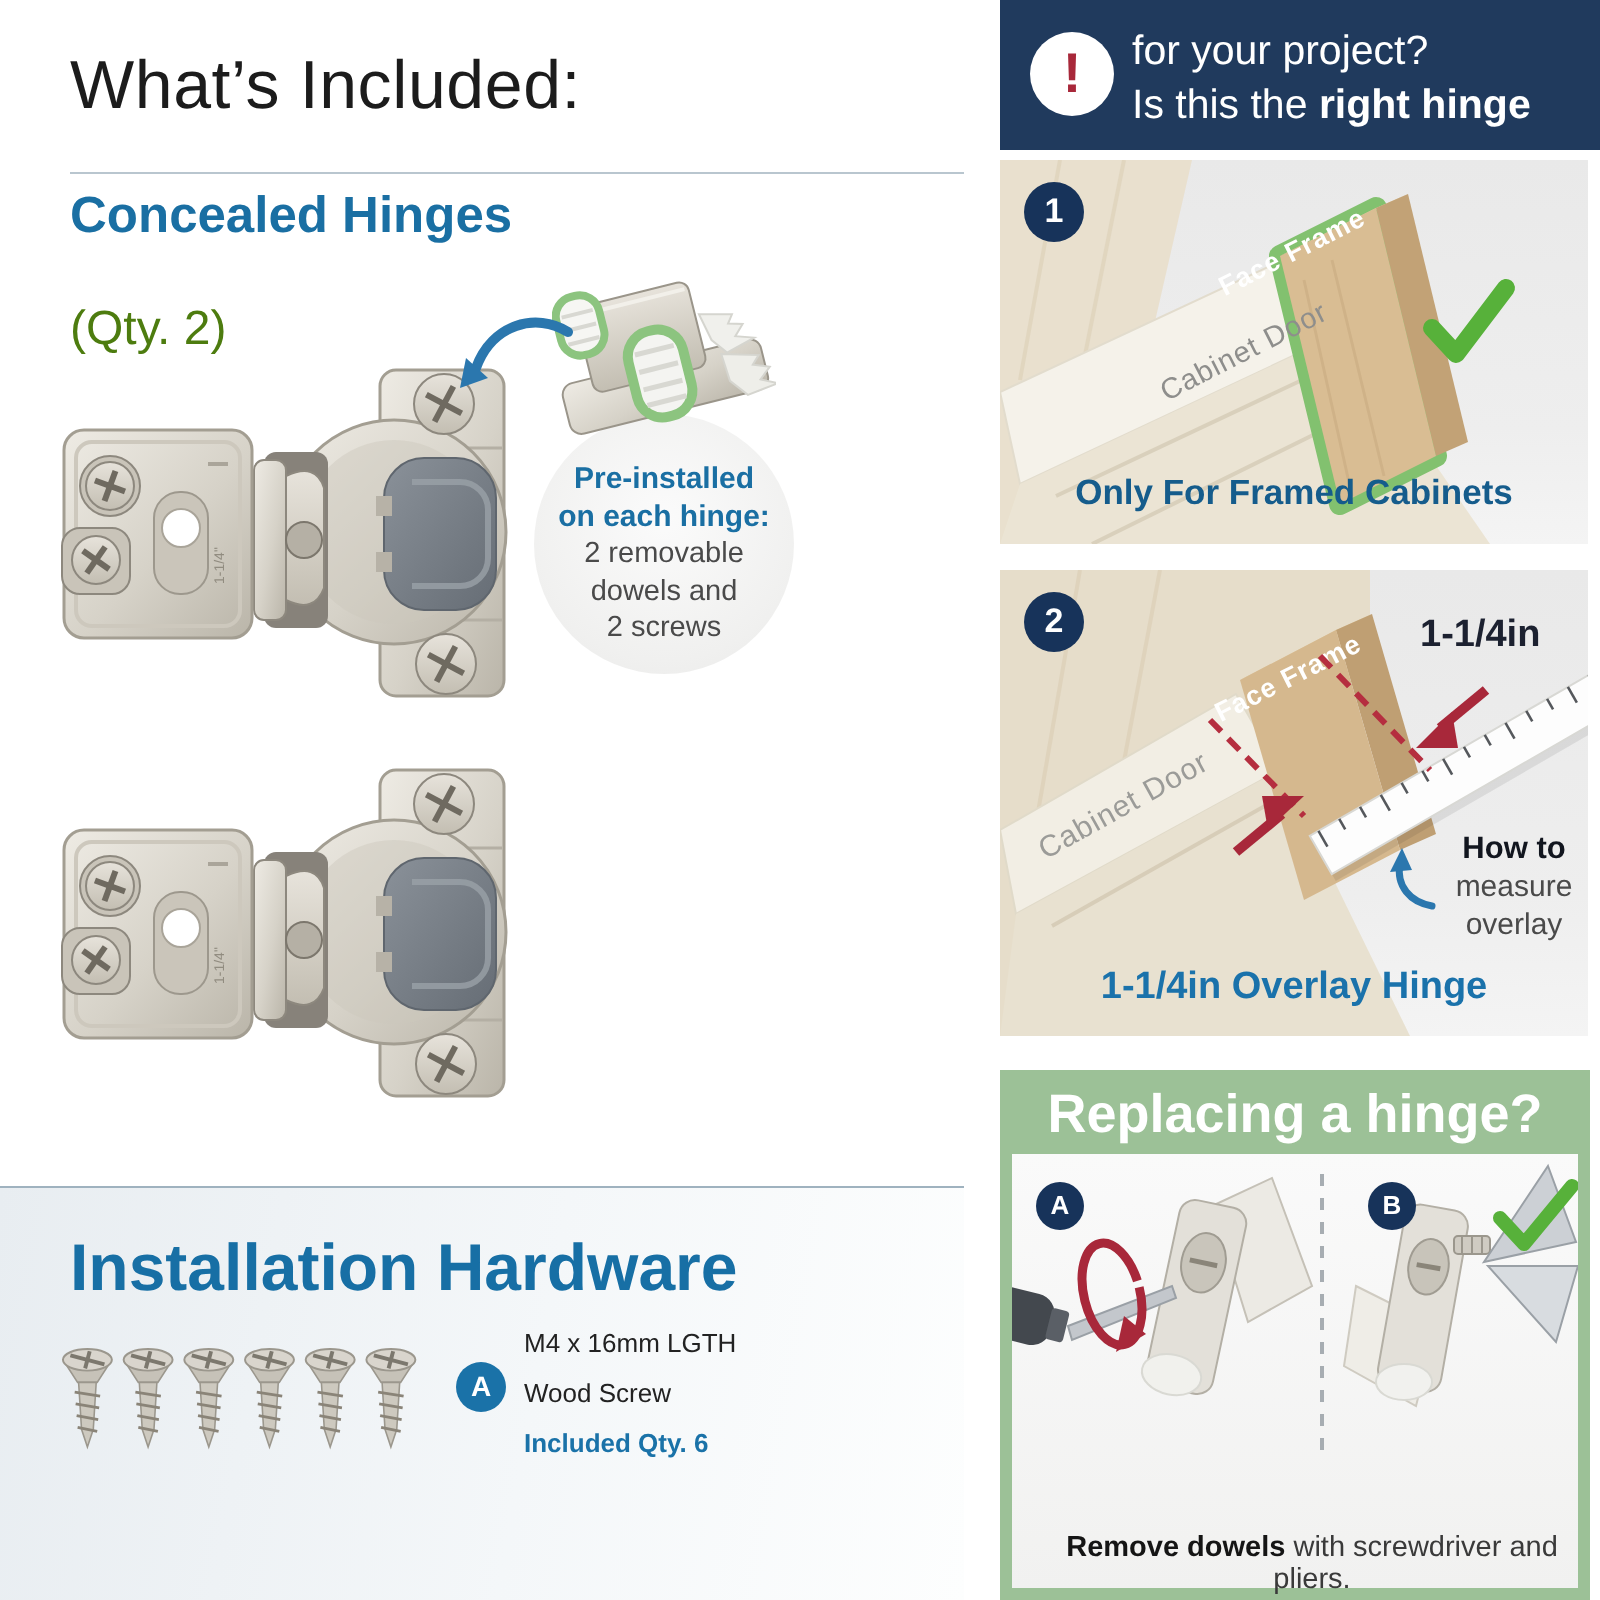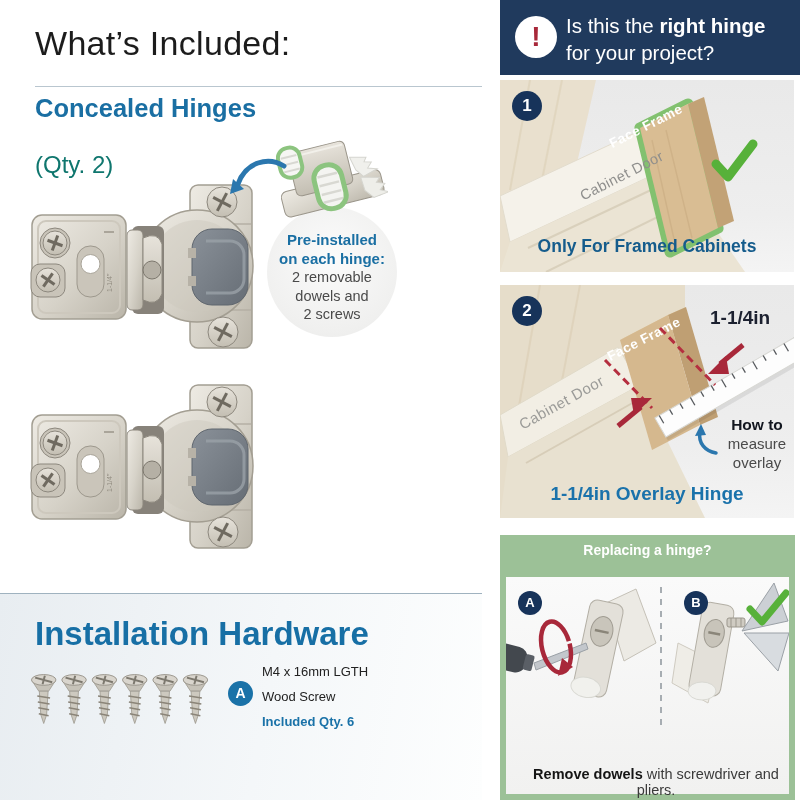--- a/index.html
+++ b/index.html
@@ -3,21 +3,21 @@
 <meta charset="utf-8">
 <style>
   html,body{margin:0;padding:0;background:#fff;}
   #canvas{position:relative;width:800px;height:800px;background:#ffffff;overflow:hidden;
           font-family:"Liberation Sans", sans-serif;}
   .abs{position:absolute;}
   
   #main-title{left:35px;top:24px;font-size:34px;font-weight:500;color:#1c1c1c;letter-spacing:.3px;}
   #divider-top{left:35px;top:86px;width:447px;height:1px;background:#b9c6cf;}
   #product-heading{left:35px;top:94px;font-size:25.5px;font-weight:bold;color:#1a6fa3;line-height:28px;}
-  #product-qty{left:35px;top:151px;font-size:24px;color:#0f766e;}
+  #product-qty{left:35px;top:151px;font-size:24px;color:#4d7c0f;}
   #hinge-1{left:28px;top:180px;}
   #hinge-2{left:28px;top:380px;}
   #callout-bubble{left:267px;top:207px;width:130px;height:130px;border-radius:50%;
      background:radial-gradient(circle at 50% 40%, #fbfbfb 0%, #f0f0ef 70%, #e9e9e8 100%);
      text-align:center;z-index:1;}
   #callout-bubble .b{font-size:15px;font-weight:bold;color:#1a6fa3;line-height:18.5px;}
   #callout-bubble .r{font-size:14.5px;color:#4a4a4a;line-height:18.5px;}
   #callout-text{padding-top:24px;}
   #dowel-img{left:276px;top:136px;z-index:2;}
   #callout-arrow{left:228px;top:158px;z-index:2;}
@@ -41,21 +41,21 @@
   .step-badge{width:30px;height:30px;border-radius:50%;background:#17335a;color:#fff;
      font-size:17px;font-weight:bold;text-align:center;line-height:30px;z-index:3;}
   .panel-caption{left:0;right:0;text-align:center;font-weight:bold;z-index:3;}
   #caption-1{top:156px;font-size:17.5px;color:#155c8c;}
   #caption-2{top:198px;font-size:19px;color:#1a72ab;}
   #measure-label{left:210px;top:22px;width:80px;font-size:19px;font-weight:bold;color:#1c2130;z-index:3;}
   #howto-block{left:226px;top:130px;width:62px;text-align:center;z-index:3;font-size:15px;color:#4a4a4a;line-height:19px;}
   #howto-block .b{font-weight:bold;color:#12161f;font-size:15.5px;}
   
   #green-panel{left:500px;top:535px;width:295px;height:265px;background:#9cc197;}
-  #green-title{left:0;right:0;top:7px;text-align:center;color:#fff;font-size:14px;font-weight:bold;}
+  #green-title{left:0;right:0;top:7px;text-align:center;color:#fff;font-size:27px;font-weight:bold;}
   #green-inner{left:6px;top:42px;width:283px;height:217px;background:linear-gradient(180deg,#fafafa,#f1f1f0);}
   .ab-badge{width:24px;height:24px;border-radius:50%;background:#17335a;color:#fff;font-size:13px;
      font-weight:bold;text-align:center;line-height:24px;z-index:3;}
   #badge-a{left:12px;top:14px;}
   #badge-b{left:178px;top:14px;}
   #green-heading{left:0;right:0;top:162px;text-align:center;font-size:18.5px;font-weight:bold;color:#1470a8;}
   #green-note{left:0;right:0;top:189px;text-align:center;font-size:14.5px;color:#3a3a3a;margin-left:17px;}
   #green-note .b{font-weight:bold;color:#151515;}
 </style>
 </head>
@@ -210,22 +210,22 @@
   <div class="abs" id="hardware-badge">A</div>
   <div class="abs" id="hardware-specs">
     <div>M4 x 16mm LGTH</div>
     <div>Wood Screw</div>
     <div class="qty">Included Qty. 6</div>
   </div>
 
   <div class="abs" id="sb-header">
     <div class="abs" id="sb-alert">!</div>
     <div class="abs" id="sb-header-text">
+      <div>for your project?</div>
       <div><span>Is this the </span><b>right hinge</b></div>
-      <div>for your project?</div>
     </div>
   </div>
 
   <div class="abs panel" id="panel-1">
     <svg class="abs" width="294" height="192" viewBox="0 0 294 192" style="left:0;top:0">
       <polygon points="0,0 96,0 52,192 0,192" fill="#e9e0ce"></polygon>
       <path d="M30,0 L10,110" stroke="#ddd1b9" stroke-width="2" opacity=".7" fill="none"></path>
       <path d="M62,0 L36,130" stroke="#ddd1b9" stroke-width="2" opacity=".7" fill="none"></path>
 
       <polygon points="0,116 150,46 172,86 10,162" fill="#f5f2ea" stroke="#e2dccd" stroke-width="1"></polygon>

